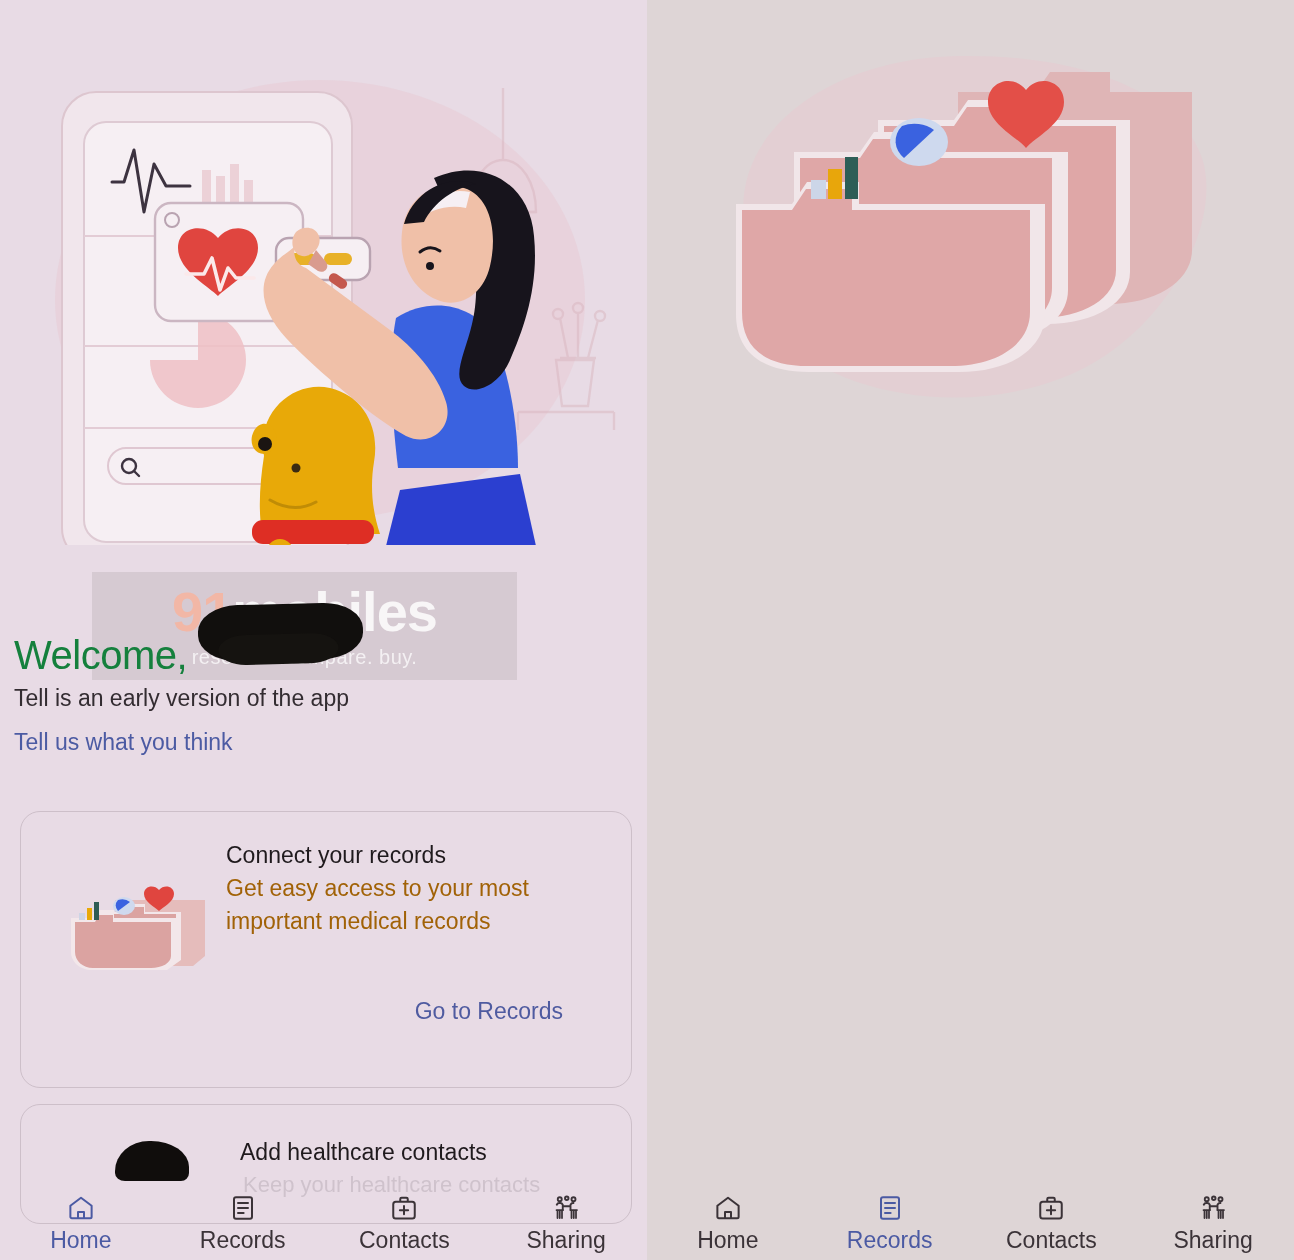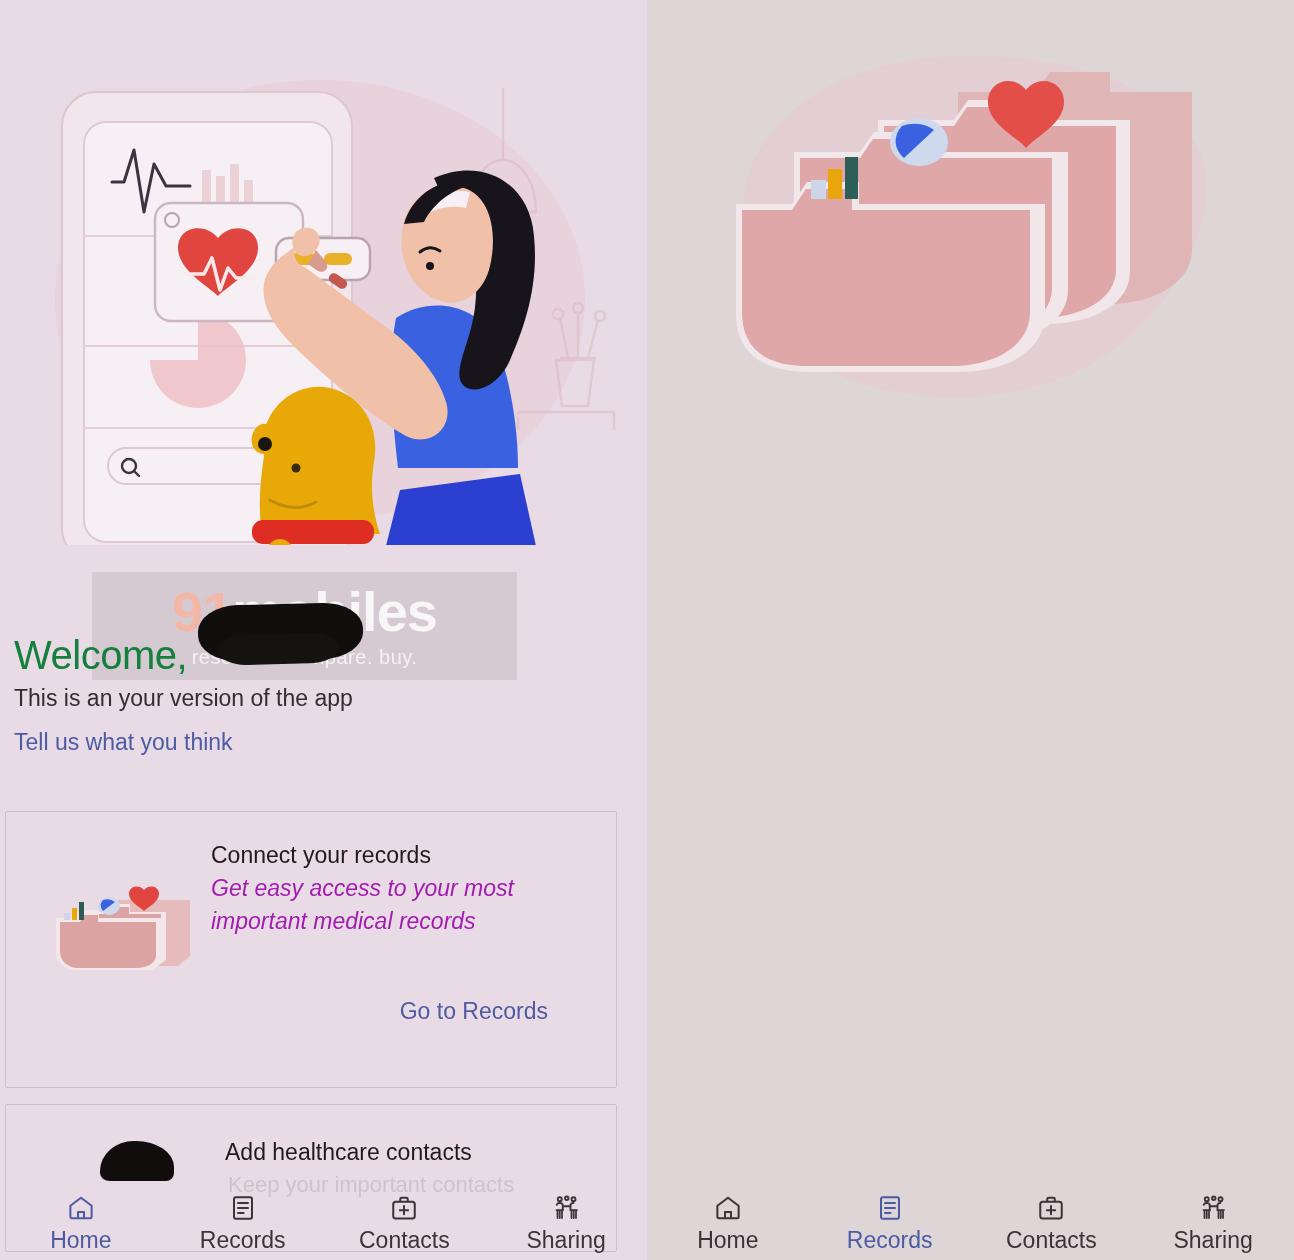--- a/index.html
+++ b/index.html
@@ -58,34 +58,34 @@
     transform: rotate(-1.5deg);
   }
   .redaction:after {
     content: ""; position: absolute; left: 20px; top: 30px;
     width: 120px; height: 30px; background: #151310;
     border-radius: 30px / 16px;
   }
 
   
   .card {
-    position: absolute; left: 5px; width: 612px;
-    border: 1px solid #cdbfc9; border-radius: 2px;
+    position: absolute; left: 20px; width: 612px;
+    border: 1px solid #cdbfc9; border-radius: 20px;
     z-index: 6; background: transparent;
   }
   .card-1 { top: 811px; height: 277px; }
-  .card-2 { top: 1104px; height: 148px; overflow: hidden; }
+  .card-2 { top: 1104px; height: 120px; overflow: hidden; }
 
   .card-icon { position: absolute; }
   .card-body { position: absolute; left: 205px; top: 28px; right: 18px; }
   .card-title {
     font-size: 23px; color: #1f1a1d; font-weight: 400; line-height: 30px;
   }
   .card-desc {
-    font-size: 23px; color: #a21caf; line-height: 33px; margin-top: 2px; font-style: italic;
+    font-size: 23px; color: #a16207; line-height: 33px; margin-top: 2px;
   }
   .card-action {
     position: absolute; right: 68px; bottom: 62px;
     font-size: 23px; color: #4f5ba0; cursor: pointer; text-align: right;
   }
   .card2-title {
     position: absolute; left: 219px; top: 32px;
     font-size: 23px; color: #1f1a1d; line-height: 30px;
   }
   .card2-blob {
@@ -210,21 +210,21 @@
   <div class="watermark wm-left">
     <div class="wm-main">
       <span class="wm-91">91</span><span class="wm-mobiles">mobiles</span>
     </div>
     <div class="wm-sub">research. compare. buy.</div>
   </div>
 
   <div class="welcome-block">
     <div class="welcome-title">Welcome,</div>
     <div class="redaction"></div>
-    <div class="welcome-sub">This is an your version of the app</div>
+    <div class="welcome-sub">Tell is an early version of the app</div>
     <div class="welcome-link">Tell us what you think</div>
   </div>
 
   <div class="card card-1">
     <svg class="card-icon" style="left:42px; top:72px;" width="148" height="90" viewBox="0 0 148 90">
       <path d="M52,16 l30,0 l6,-8 l18,0 l0,8 l36,0 l0,56 l-12,10 l-78,0 z" fill="#e5bcbb"></path>
       <path d="M30,28 l28,0 l6,-8 l18,0 l0,8 l36,0 l0,48 l-14,10 l-74,0 z" fill="#f3e7ea"></path>
       <path d="M34,30 l26,0 l5,-7 l16,0 l0,7 l32,0 l0,44 l-12,9 l-67,0 z" fill="#dba3a1"></path>
       <path d="M8,34 l22,0 l5,-8 l16,0 l0,8 l64,0 l0,38 c0,8 -10,14 -22,14 l-64,0 c-12,0 -21,-8 -21,-18 z" fill="#f3e7ea"></path>
       <path d="M12,38 l20,0 l4,-7 l14,0 l0,7 l58,0 l0,34 c0,7 -9,12 -20,12 l-58,0 c-10,0 -18,-7 -18,-16 z" fill="#dba3a1"></path>
@@ -238,21 +238,21 @@
     <div class="card-body">
       <div class="card-title">Connect your records</div>
       <div class="card-desc">Get easy access to your most important medical records</div>
     </div>
     <div class="card-action">Go to Records</div>
   </div>
 
   <div class="card card-2">
     <div class="card2-blob"></div>
     <div class="card2-title">Add healthcare contacts</div>
-    <div class="card2-faint">Keep your important contacts</div>
+    <div class="card2-faint">Keep your healthcare contacts</div>
   </div>
 
   <div class="bottom-nav">
     <div class="nav-item active">
       <span class="nav-icon">
         <svg viewBox="0 0 24 24" fill="none">
             <path class="ic-stroke" d="M3.5 10.2 12 3.8l8.5 6.4V19a1.2 1.2 0 0 1-1.2 1.2H4.7A1.2 1.2 0 0 1 3.5 19z" stroke-width="1.6" stroke-linejoin="round"></path>
             <path class="ic-stroke" d="M9.6 20.2v-5.1h4.8v5.1" stroke-width="1.6" stroke-linejoin="round"></path>
           </svg>
       </span>

